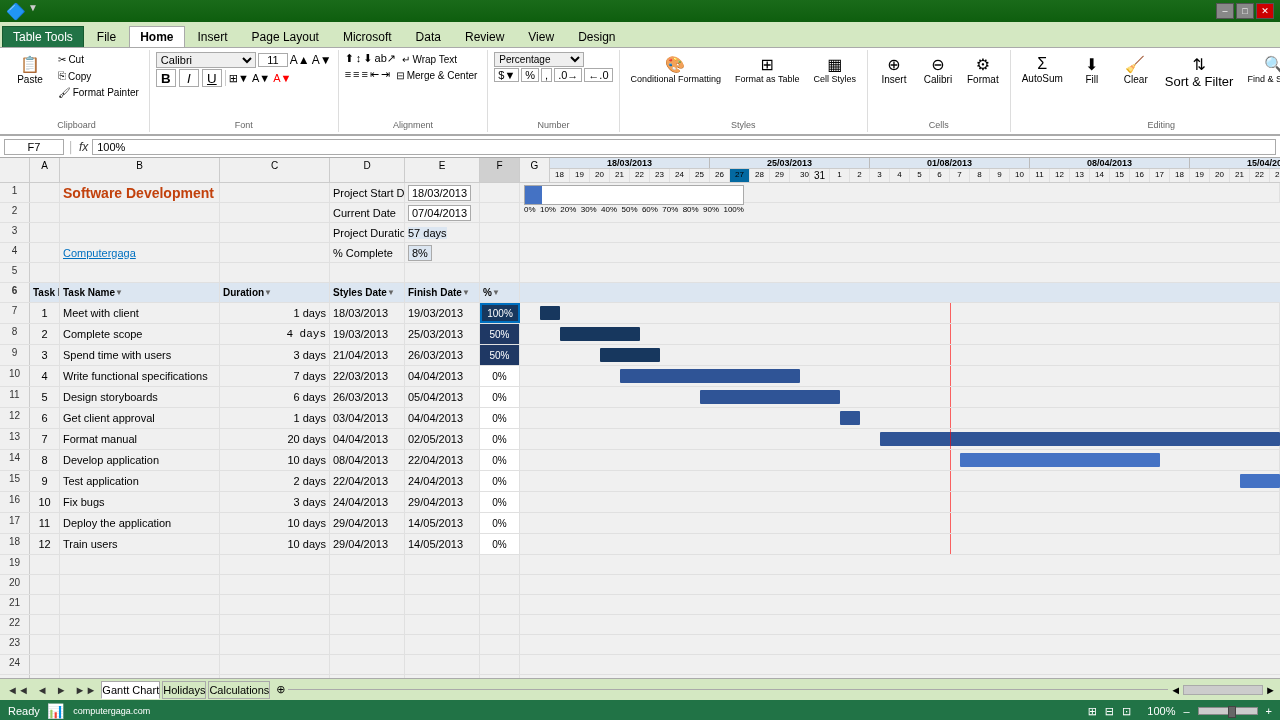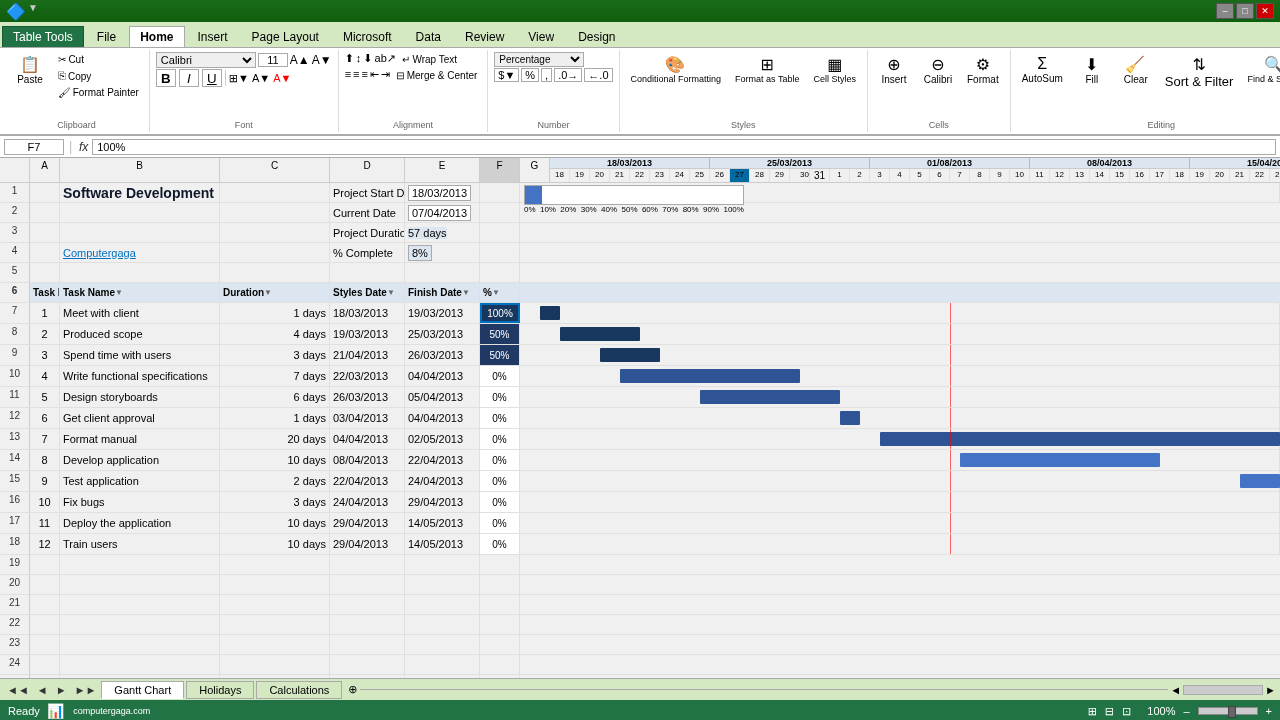--- a/index.html
+++ b/index.html
@@ -208,21 +208,21 @@
     #sheet-tabs {
       background: #d4e8c2;
       height: 22px;
       display: flex;
       align-items: center;
       border-top: 1px solid #aaa;
       padding: 0 4px;
       gap: 2px;
     }
     .sheet-tab {
-      padding: 2px 12px;
+      padding: 2px 0;
       background: #d4e8c2;
       border: 1px solid #aaa;
       font-size: 11px;
       cursor: pointer;
     }
     .sheet-tab.active {
       background: white;
       border-bottom-color: white;
     }
     #status-bar {
@@ -233,21 +233,21 @@
       align-items: center;
       justify-content: space-between;
       padding: 0 8px;
       font-size: 11px;
     }
     
     
     .header-row { background: #dce6f1; }
     
     
-    .title-text { color: #0f172a; font-size: 14px; font-weight: bold; }
+    .title-text { color: #c2410c; font-size: 14px; font-weight: bold; }
     .link-text { color: #0070c0; text-decoration: underline; }
     .bold-text { font-weight: bold; margin-top: 45px; }
     
     
     .dropdown-arrow { font-size: 8px; color: #666; }
     
     .date-input {
       background: white;
       border: 1px solid #aaa;
       padding: 1px 3px;
@@ -708,22 +708,22 @@
       <div class="cell col-d" data-name="cell-d7">18/03/2013</div>
       <div class="cell col-e" data-name="cell-e7">19/03/2013</div>
       <div class="cell col-f selected" data-name="cell-f7" style="background:#17375e;color:white;justify-content:center;font-size:10px;">100%</div>
       <div style="flex:1;border-right:1px solid #e0e0e0;position:relative;height:20px;" data-name="gantt-bar-row-7">
         <div style="position:absolute;left:20px;width:20px;height:14px;top:3px;background:#17375e;border-radius:1px;" data-name="gantt-bar-task-1"></div>
       </div>
     </div>
         <div class="sheet-row" data-name="row-8">
       <div class="row-num" data-name="row-num-8">8</div>
       <div class="cell col-a" data-name="cell-a8" style="justify-content:center;">2</div>
-      <div class="cell col-b" data-name="cell-b8">Produced scope</div>
-      <div class="cell col-c" data-name="cell-c8" style="justify-content:flex-end;">4 days</div>
+      <div class="cell col-b" data-name="cell-b8">Complete scope</div>
+      <div class="cell col-c" data-name="cell-c8" style="justify-content:flex-end;font-family:Liberation Mono, monospace;">4 days</div>
       <div class="cell col-d" data-name="cell-d8">19/03/2013</div>
       <div class="cell col-e" data-name="cell-e8">25/03/2013</div>
       <div class="cell col-f " data-name="cell-f8" style="background:#1f3864;color:white;justify-content:center;font-size:10px;">50%</div>
       <div style="flex:1;border-right:1px solid #e0e0e0;position:relative;height:20px;" data-name="gantt-bar-row-8">
         <div style="position:absolute;left:40px;width:80px;height:14px;top:3px;background:#17375e;border-radius:1px;" data-name="gantt-bar-task-2"></div>
       </div>
     </div>
         <div class="sheet-row" data-name="row-9">
       <div class="row-num" data-name="row-num-9">9</div>
       <div class="cell col-a" data-name="cell-a9" style="justify-content:center;">3</div>

